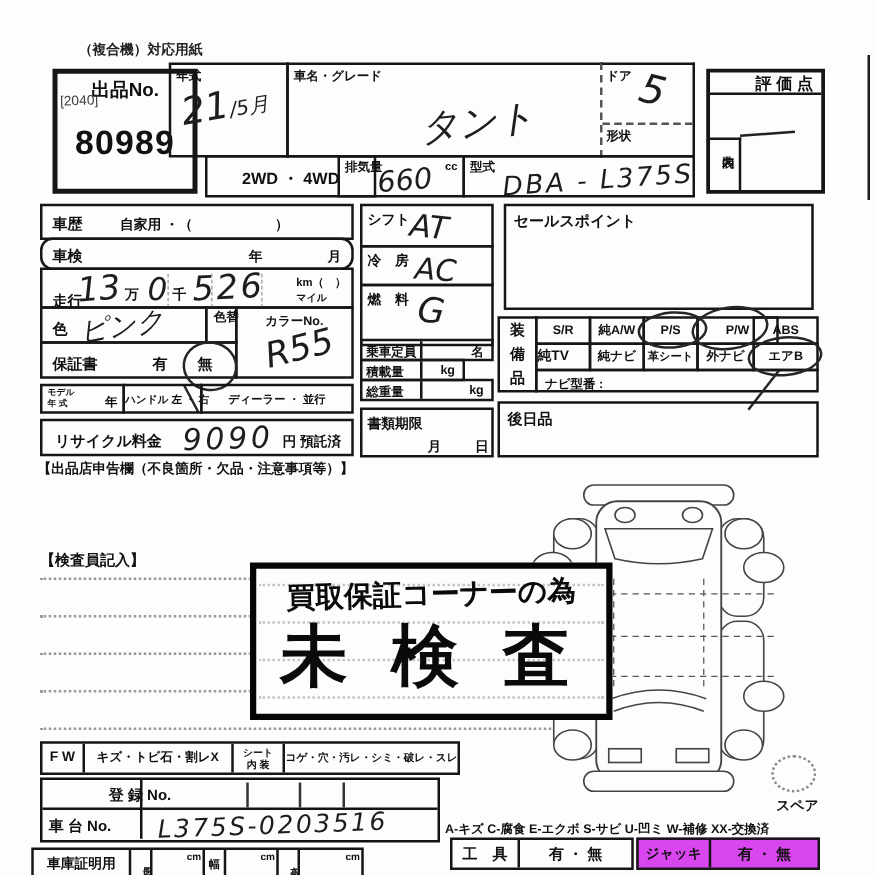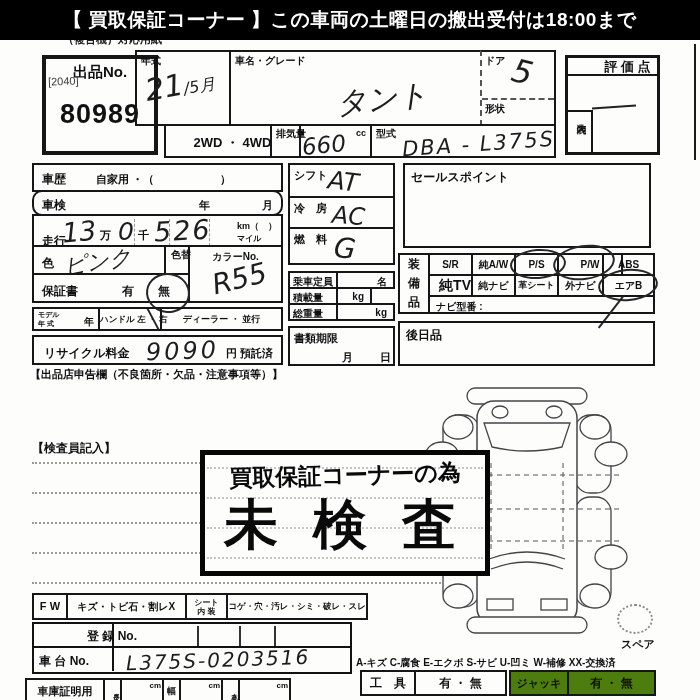--- a/index.html
+++ b/index.html
@@ -17,21 +17,20 @@
   .flexrow{display:flex;align-items:stretch;}
   svg{display:block;}
 </style>
 </head>
 <body>
 
 <div id="sheet">
 
   <div class="abs lbl" style="left:63px;top:32px;font-size:11px;color:#222;z-index:0;">（複合機）対応用紙</div>
 
-  <div class="abs" style="left:0;top:0;width:700px;height:40px;background:#000;color:#fff;font-weight:700;font-size:19px;text-align:center;line-height:40px;z-index:1;letter-spacing:.5px;">【 買取保証コーナー 】この車両の土曜日の搬出受付は18:00まで</div>
 
   <div class="box" style="left:42px;top:55px;width:116px;height:100px;border-width:4px;padding-left:12px;">
     <div class="abs lbl" style="left:0;right:0;top:4px;text-align:center;font-size:15px;">出品No.</div>
     <div class="abs" style="left:2px;top:16px;font-size:11px;color:#3a3a3a;transform:rotate(-2deg);">[2040]</div>
     <div class="abs" style="left:0;right:0;top:40px;text-align:center;font-size:27px;font-weight:600;letter-spacing:1px;">80989</div>
   </div>
 
   <div class="box" style="left:135px;top:50px;width:96px;height:76px;">
     <div class="abs lbl" style="left:4px;top:2px;font-size:10px;">年式</div>
     <div class="hw" style="left:8px;top:18px;transform:rotate(-10deg);font-size:30px;"><span>21</span><span style="font-size:16px;">/5月</span></div>
@@ -130,21 +129,21 @@
   <div class="abs lbl" style="left:30px;top:367px;font-size:11px;">【出品店申告欄（不良箇所・欠品・注意事項等）】</div>
 
   <div class="box" style="left:288px;top:163px;width:107px;height:35px;">
     <span class="abs lbl" style="left:4px;top:3px;font-size:11px;">シフト</span>
     <span class="hw" style="left:38px;top:4px;font-size:25px;transform:rotate(6deg);">AT</span>
   </div>
   <div class="box" style="left:288px;top:196px;width:107px;height:33px;">
     <span class="abs lbl" style="left:4px;top:3px;font-size:11px;">冷　房</span>
     <span class="hw" style="left:42px;top:6px;font-size:24px;transform:rotate(4deg);">AC</span>
   </div>
-  <div class="box" style="left:288px;top:227px;width:107px;height:38px;">
+  <div class="box" style="left:288px;top:227px;width:107px;height:50px;">
     <span class="abs lbl" style="left:4px;top:3px;font-size:11px;">燃　料</span>
     <span class="hw" style="left:44px;top:6px;font-size:28px;transform:rotate(6deg);">G</span>
   </div>
   <div class="box" style="left:288px;top:271px;width:107px;height:18px;">
     <div class="abs cell-border-r" style="left:0;top:0;bottom:0;width:48px;">
         <span class="abs lbl" style="left:3px;top:2px;font-size:10px;">乗車定員</span>
       </div>
     <span class="abs lbl" style="right:6px;top:2px;font-size:10px;">名</span>
   </div>
   <div class="box" style="left:288px;top:287px;width:84px;height:18px;">
@@ -185,21 +184,21 @@
   <div class="box" style="left:514px;top:253px;width:45px;height:23px;">
       <div class="lbl" style="font-size:10px;text-align:center;line-height:19px;">P/S</div>
     </div>
   <div class="box" style="left:557px;top:253px;width:66px;height:23px;">
       <div class="lbl" style="font-size:10px;text-align:center;line-height:19px;">P/W</div>
     </div>
   <div class="box" style="left:602px;top:253px;width:53px;height:23px;">
       <div class="lbl" style="font-size:10px;text-align:center;line-height:19px;">ABS</div>
     </div>
   <div class="box" style="left:428px;top:274px;width:45px;height:23px;">
-      <div class="lbl" style="font-size:14px;text-align:right;line-height:19px;">純TV</div>
+      <div class="lbl" style="font-size:11px;text-align:left;line-height:19px;">純TV</div>
     </div>
   <div class="box" style="left:471px;top:274px;width:45px;height:23px;">
       <div class="lbl" style="font-size:10px;text-align:center;line-height:19px;">純ナビ</div>
     </div>
   <div class="box" style="left:514px;top:274px;width:45px;height:23px;">
       <div class="lbl" style="font-size:9px;text-align:center;line-height:19px;">革シート</div>
     </div>
   <div class="box" style="left:557px;top:274px;width:47px;height:23px;">
       <div class="lbl" style="font-size:10px;text-align:center;line-height:19px;">外ナビ</div>
     </div>
@@ -312,18 +311,18 @@
     <div class="cell-border-r lbl tiny vert" style="width:15px;padding-top:2px;text-align:center;font-size:7px;">高さ</div>
     <div style="flex:1;position:relative;">
         <span class="abs lbl" style="right:1px;top:1px;font-size:8px;">cm</span>
       </div>
   </div>
 
   <div class="box flexrow" style="left:360px;top:670px;width:147px;height:26px;z-index:3;background:#fdfdfc;">
     <div class="cell-border-r lbl" style="width:52px;font-size:12px;text-align:center;line-height:22px;">工　具</div>
     <div class="lbl" style="flex:1;font-size:12px;text-align:center;line-height:22px;">有 ・ 無</div>
   </div>
-  <div class="box flexrow" style="left:509px;top:670px;width:147px;height:26px;z-index:3;background:#4d7c0f;">
+  <div class="box flexrow" style="left:509px;top:670px;width:147px;height:26px;z-index:3;background:#d946ef;">
     <div class="cell-border-r lbl" style="width:56px;font-size:11px;text-align:center;line-height:22px;">ジャッキ</div>
     <div class="lbl" style="flex:1;font-size:12px;text-align:center;line-height:22px;">有 ・ 無</div>
   </div>
 
 </div>
 
 </body></html>

